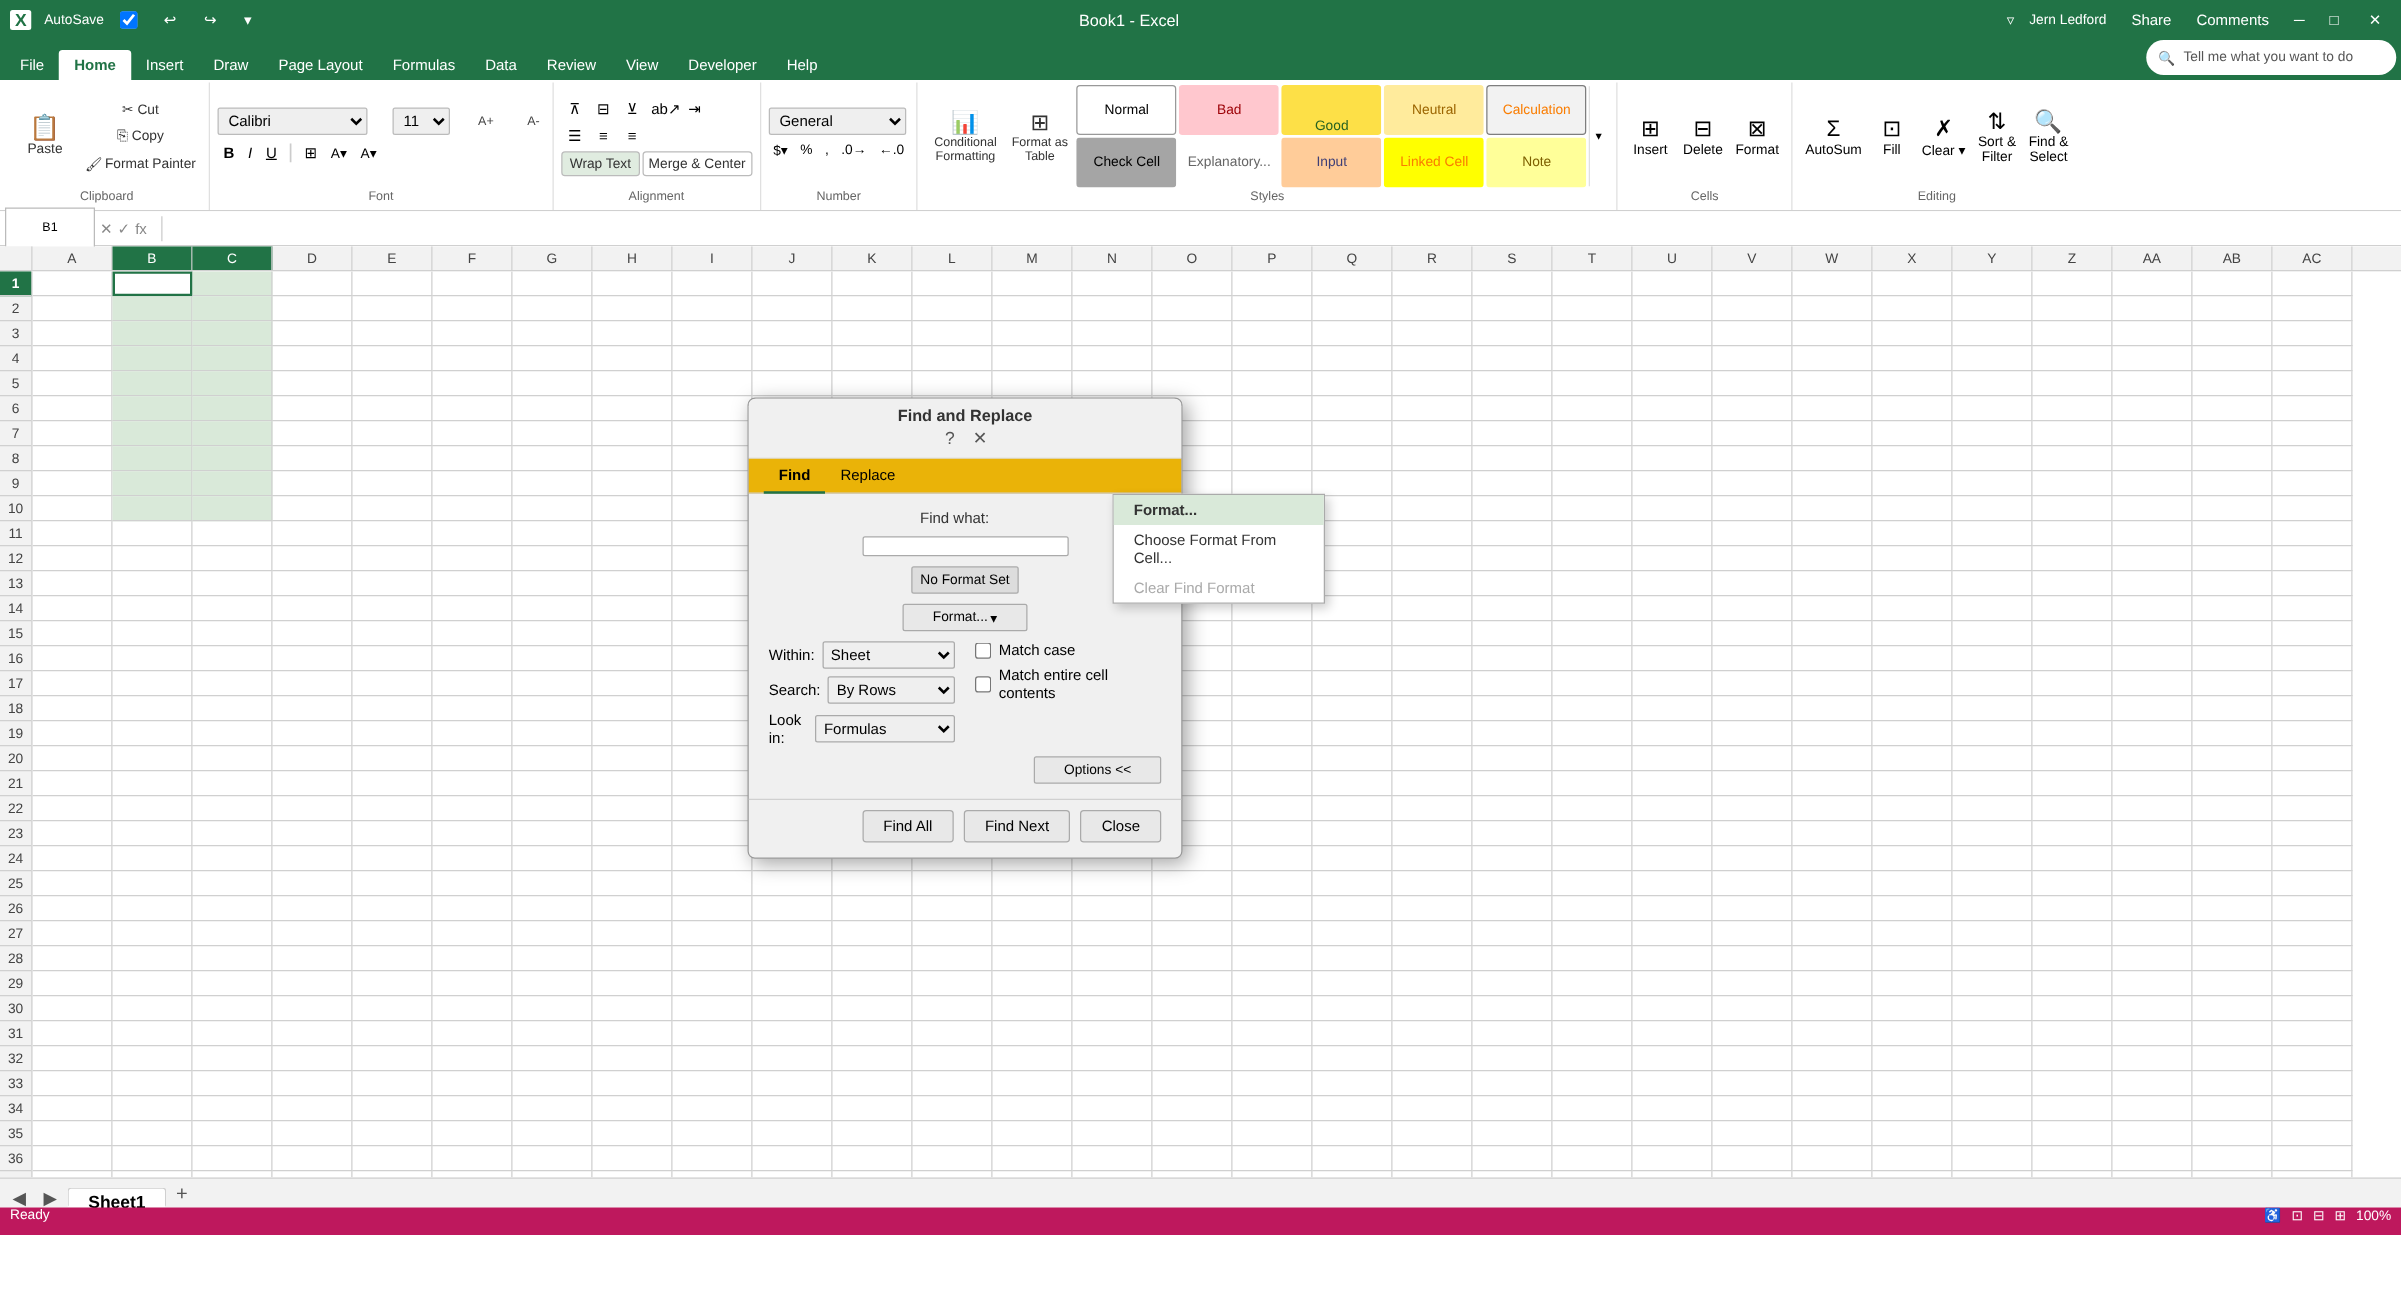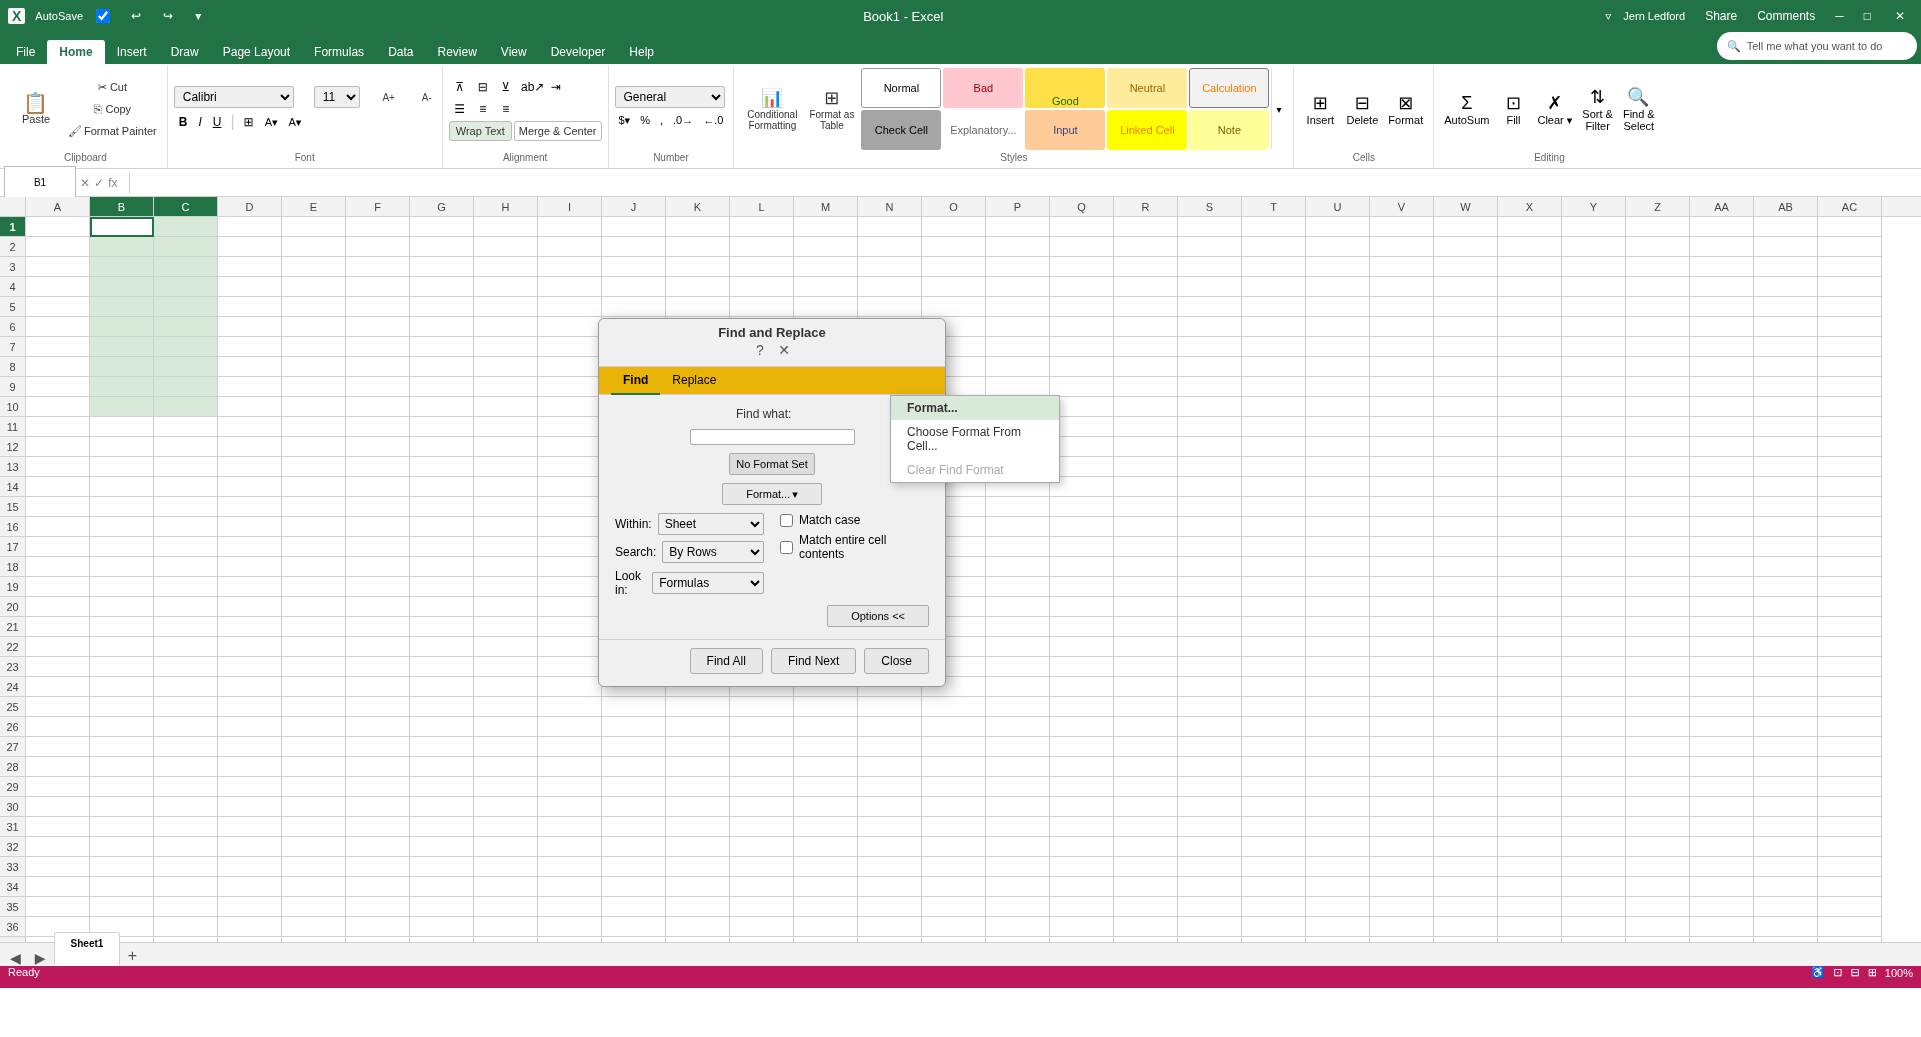--- a/index.html
+++ b/index.html
@@ -284,23 +284,23 @@
     #sheet-tabs {
       background: #f2f2f2;
       border-top: 1px solid #d0d0d0;
       height: 24px;
       display: flex;
       align-items: flex-end;
       padding: 0 4px;
       gap: 2px;
     }
     .sheet-tab {
-      height: 34px;
+      height: 16px;
       padding: 0 16px;
-      font-size: 10px;
+      font-size: 14px;
       background: #fff;
       border: 1px solid #d0d0d0;
       border-bottom: none;
       cursor: pointer;
       line-height: 21px;
       border-radius: 3px 3px 0 0;
     }
     .sheet-tab.active { background: #fff; border-bottom: 2px solid #fff; font-weight: 600; }
     .add-sheet-btn { width: 20px; height: 20px; background: none; border: none; cursor: pointer; font-size: 16px; color: #555; line-height: 20px; text-align: center; }
 

